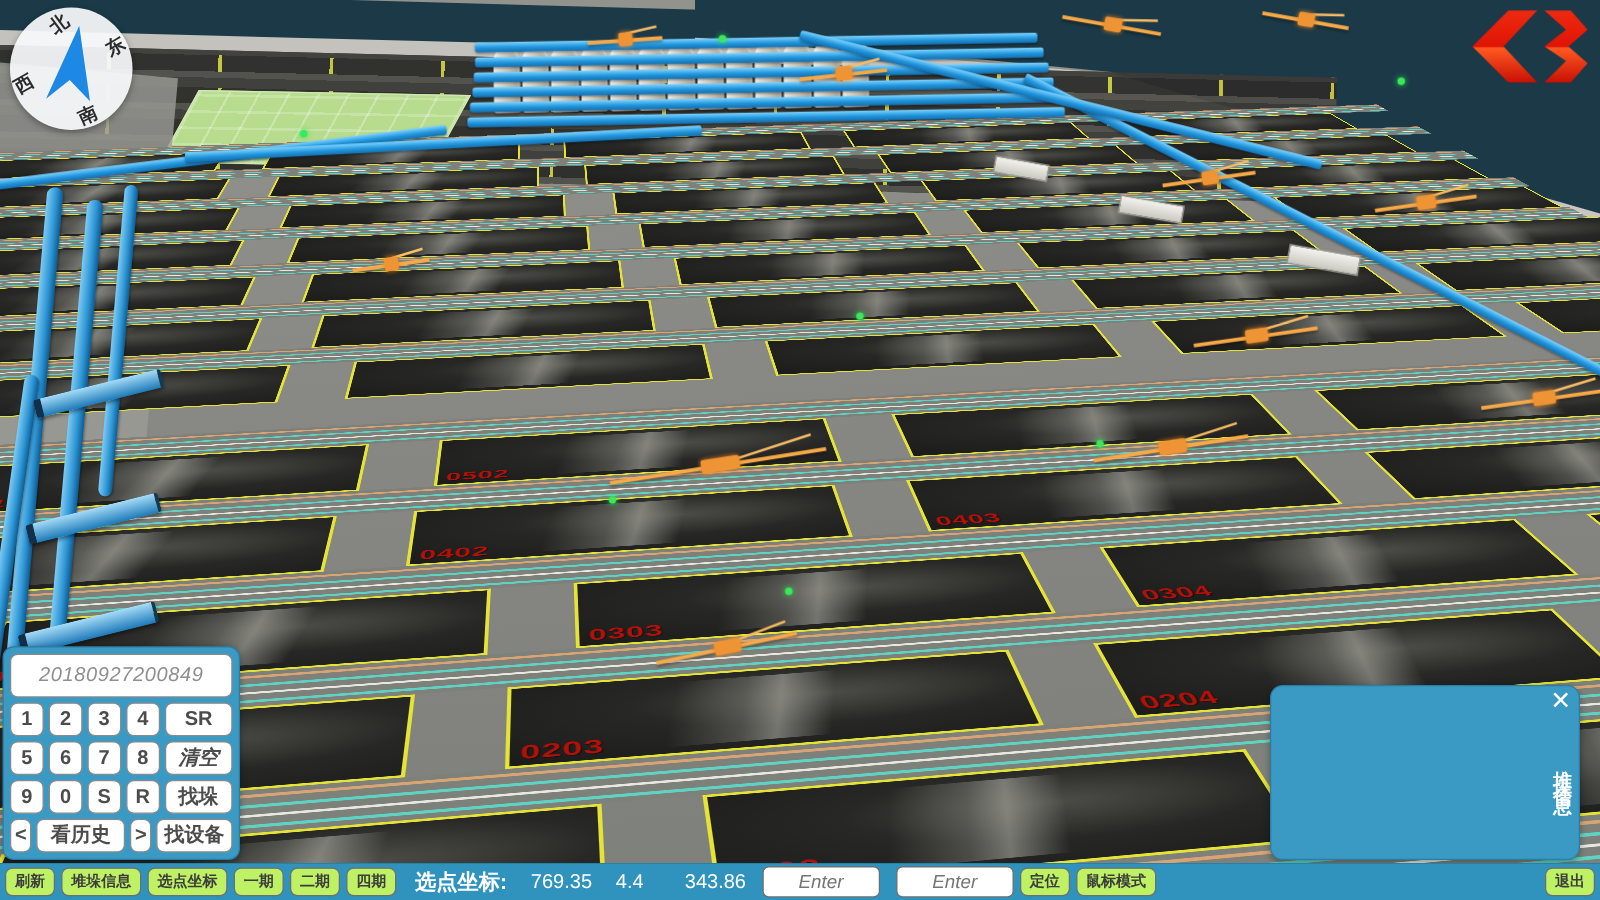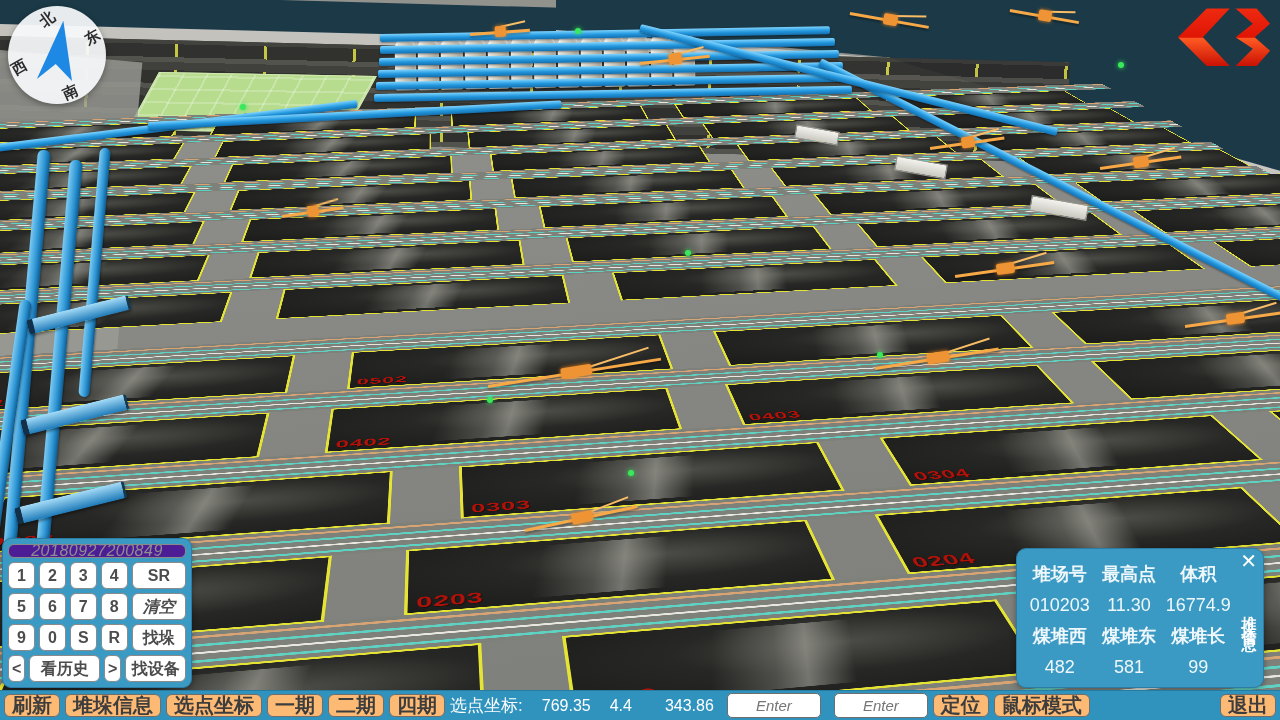--- a/index.html
+++ b/index.html
@@ -58,38 +58,38 @@
   
   .compass{position:absolute;left:8px;top:6px;width:98px;height:98px;border-radius:50%;
     background:rgba(246,249,251,.93);box-shadow:0 2px 6px rgba(0,0,0,.35);z-index:40;}
   .compass .dir{position:absolute;font-size:15px;font-weight:bold;color:#2b2b2b;}
   .compass svg{position:absolute;left:14px;top:10px;}
   
   .logo{position:absolute;right:8px;top:4px;z-index:40;}
   
   .panel{position:absolute;background:#3b9ac3;border:1px solid #2c7da5;box-shadow:0 2px 6px rgba(0,0,0,.35);z-index:50;}
   .keypad{left:2px;bottom:32px;width:178px;border-radius:9px;padding:5px;}
-  .kp-input{display:block;width:100%;box-sizing:border-box;height:14px;border:1px solid #8a8a8a;border-radius:6px;background:#4c1d95;
+  .kp-input{display:block;width:100%;box-sizing:border-box;height:35px;border:1px solid #8a8a8a;border-radius:6px;background:#ffffff;
     font-style:italic;font-size:16px;color:#8f8f8f;text-align:center;letter-spacing:.5px;outline:none;font-family:inherit;}
   .krow{display:flex;gap:4px;margin-top:4px;}
   .kbtn{height:27px;background:#fff;border:1px solid #8a8a8a;border-radius:6px;font-size:16px;font-weight:bold;color:#4c4c4c;
     padding:0;line-height:25px;text-align:center;cursor:pointer;font-family:inherit;}
   .info{right:16px;bottom:32px;width:246px;height:138px;border-radius:10px;}
   .info-grid{position:absolute;left:8px;top:10px;right:30px;bottom:6px;display:grid;grid-template-columns:1fr 1fr 1fr;
     align-items:center;text-align:center;color:#eef7fb;font-size:18px;row-gap:2px;}
   .info-grid .hdr{font-weight:bold;}
   .info-close{position:absolute;top:2px;right:6px;color:#fff;font-size:20px;font-weight:bold;line-height:20px;cursor:pointer;}
   .info-side{position:absolute;right:5px;top:50%;transform:translateY(-50%);writing-mode:vertical-rl;color:#fff;
     font-size:15px;font-weight:bold;letter-spacing:7px;}
   
   .bar{position:absolute;left:0;right:0;bottom:0;height:30px;background:#2f93bd;z-index:60;
     display:flex;align-items:center;gap:5px;padding:0 4px;box-sizing:border-box;border-top:1px solid #257ba0;}
-  .bbtn{height:23px;background:#fdba74;border:1px solid #6e6e6e;border-radius:6px;font-size:20px;font-weight:bold;color:#3d3d3d;
+  .bbtn{height:23px;background:#bef264;border:1px solid #6e6e6e;border-radius:6px;font-size:12px;font-weight:bold;color:#3d3d3d;
     padding:0 7px;line-height:21px;cursor:pointer;white-space:nowrap;font-family:inherit;}
-  .bar .lbl{color:#fff;font-size:17px;font-weight:normal;white-space:nowrap;margin-left:0;}
+  .bar .lbl{color:#fff;font-size:17px;font-weight:bold;white-space:nowrap;margin-left:10px;}
   .bar .coord{color:#fff;font-size:16px;margin-left:14px;white-space:nowrap;}
   .enter{width:88px;height:21px;background:#fff;border:1px solid #6e6e6e;border-radius:5px;text-align:center;
     font-style:italic;font-size:15px;color:#9a9a9a;outline:none;margin-left:8px;font-family:inherit;}
   .spacer{flex:1;}
 </style>
 </head>
 <body>
 
 <div class="scene">
   <div class="water-top"></div>
@@ -440,34 +440,20 @@
         <button class="kbtn" style="flex: 2.45 1 0%;">看历史</button>
         <button class="kbtn" style="flex: 0.55 1 0%;">&gt;</button>
         <button class="kbtn" style="flex: 2.1 1 0%;">找设备</button>
       </div>
     </div>
 </div>
 
 <div class="panel info">
   <div class="info-close">✕</div>
   <div class="info-side">堆垛信息</div>
-  <div class="info-grid">
-    <span class="hdr">堆场号</span>
-    <span class="hdr">最高点</span>
-    <span class="hdr">体积</span>
-    <span>010203</span>
-    <span>11.30</span>
-    <span>16774.9</span>
-    <span class="hdr">煤堆西</span>
-    <span class="hdr">煤堆东</span>
-    <span class="hdr">煤堆长</span>
-    <span>482</span>
-    <span>581</span>
-    <span>99</span>
-  </div>
 </div>
 
 <div class="bar">
   <button class="bbtn">刷新</button>
   <button class="bbtn">堆垛信息</button>
   <button class="bbtn">选点坐标</button>
   <button class="bbtn">一期</button>
   <button class="bbtn">二期</button>
   <button class="bbtn">四期</button>
   <span class="lbl">选点坐标:</span>

